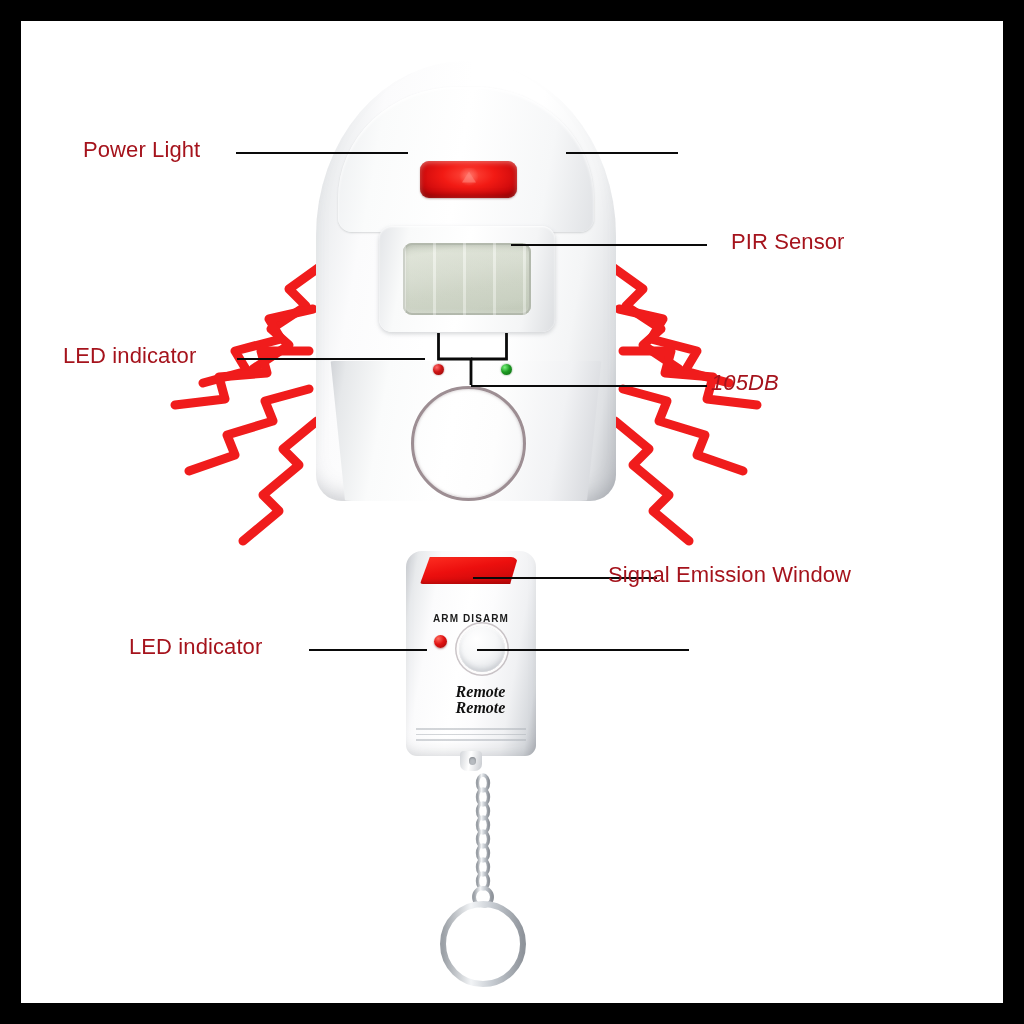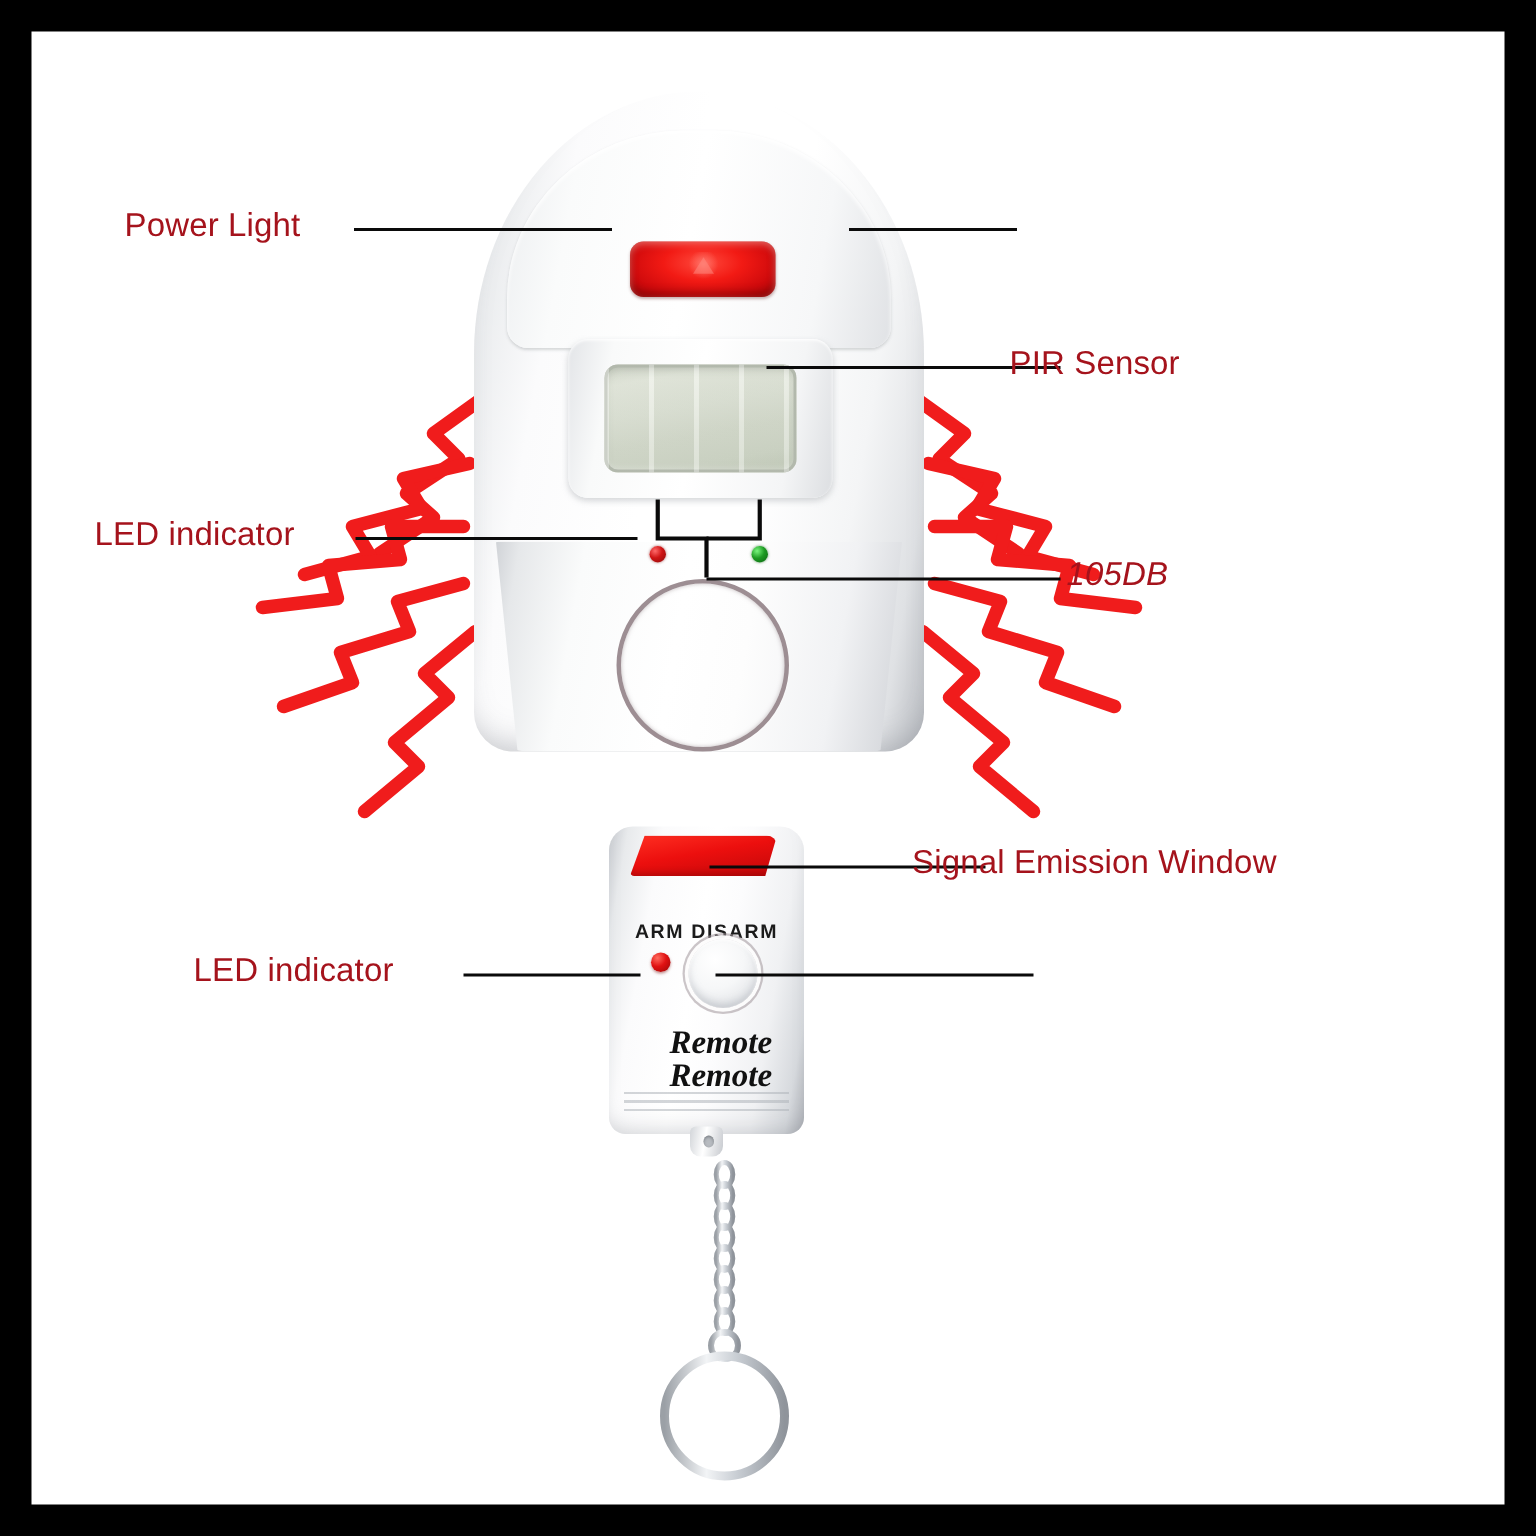--- a/index.html
+++ b/index.html
@@ -178,21 +178,21 @@
     background:
       linear-gradient(170deg,#ff2f22 0%, #ec0f0e 45%, #c10709 100%);
     border-radius:7px 7px 3px 3px;
     clip-path: polygon(10% 0%, 100% 0%, 92% 100%, 0% 100%);
     box-shadow: inset 0 -2px 4px rgba(110,0,0,0.35);
   }
   .arm-text {
     position:absolute;
     left:0; width:130px; top:62px;
     text-align:center;
-    font-size:13px;
+    font-size:10px;
     font-weight:bold;
     color:#1b1b1b;
     letter-spacing:1.1px;
     font-family:"Liberation Sans", sans-serif;
   }
   .remote-led {
     position:absolute;
     left:28px; top:84px; width:13px; height:13px;
     border-radius:50%;
     background: radial-gradient(circle at 33% 28%, #ff6b5e 0%, #e01212 45%, #9a0707 100%);
@@ -207,21 +207,21 @@
     box-shadow:
       0 0 0 2.5px rgba(255,255,255,0.95),
       0 0 0 4px rgba(160,150,155,0.55),
       inset 0 1px 2px rgba(255,255,255,0.9),
       inset 0 -3px 5px rgba(150,155,162,0.35);
   }
   .remote-title {
     position:absolute;
     left:0; width:130px; top:133px;
     text-align:center;
-    font-size:22px;
+    font-size:16px;
     font-weight:bold;
     font-style:italic;
     color:#111111;
     line-height:1.02;
     font-family:"Liberation Serif", serif;
     padding-left:19px;
   }
   .remote-grooves {
     position:absolute;
     left:10px; bottom:12px; width:110px; height:20px;
@@ -309,21 +309,21 @@
     <div class="lead" style="left:450px; top:364px; width:236px;"></div>
 
     <svg width="982" height="982" style="position:absolute;left:0;top:0;">
       <polyline points="417.5,312 417.5,338 450,338 450,364" fill="none" stroke="#0a0a0a" stroke-width="2.8"></polyline>
       <polyline points="485.5,312 485.5,338 450,338" fill="none" stroke="#0a0a0a" stroke-width="2.8"></polyline>
     </svg>
 
     <div class="label" style="left:62px; top:118px;">Power Light</div>
 
 
-    <div class="label" style="left:652px; top:210px;">PIR Sensor</div>
+    <div class="label" style="left:710px; top:210px;">PIR Sensor</div>
 
     <div class="label" style="left:42px; top:324px;">LED indicator</div>
 
     <div class="label" style="left:690px; top:351px;font-style:italic;">105DB</div>
 
     <div id="remote">
       <div class="remote-body">
         <div class="remote-red"></div>
         <div class="arm-text">ARM    DISARM</div>
         <div class="remote-led"></div>

